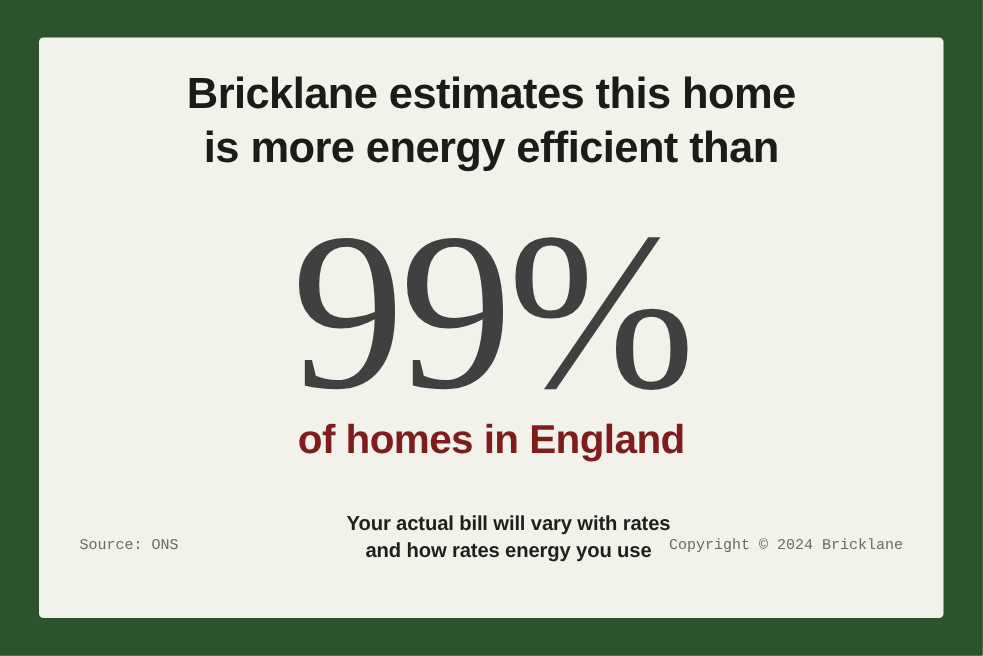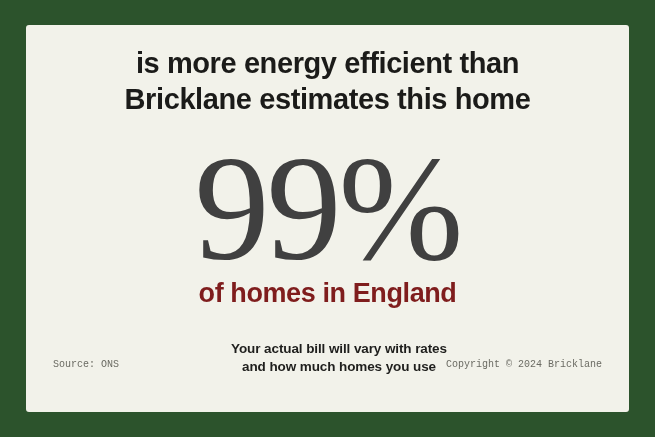--- a/index.html
+++ b/index.html
@@ -116,30 +116,30 @@
   .footer-note.left  { left: 27px; text-align: left; }
   .footer-note.right { right: 27px; }
 </style>
 </head>
 <body>
 
 <div class="card">
   <div class="panel">
 
     <div class="headline">
+      <span class="hl-line">Bricklane estimates this home</span>
       <span class="hl-line">is more energy efficient than</span>
-      <span class="hl-line">Bricklane estimates this home</span>
     </div>
 
     <div class="hero-stat">99%</div>
 
     <div class="sub-caption">of homes in England</div>
 
     <div class="disclaimer">
       <span class="dc-line">Your actual bill will vary with rates</span>
-      <span class="dc-line">and how much homes you use</span>
+      <span class="dc-line">and how rates energy you use</span>
     </div>
 
     <div class="footer-note left">Source: ONS</div>
     <div class="footer-note right">Copyright © 2024 Bricklane</div>
 
   </div>
 </div>
 
 </body></html>

